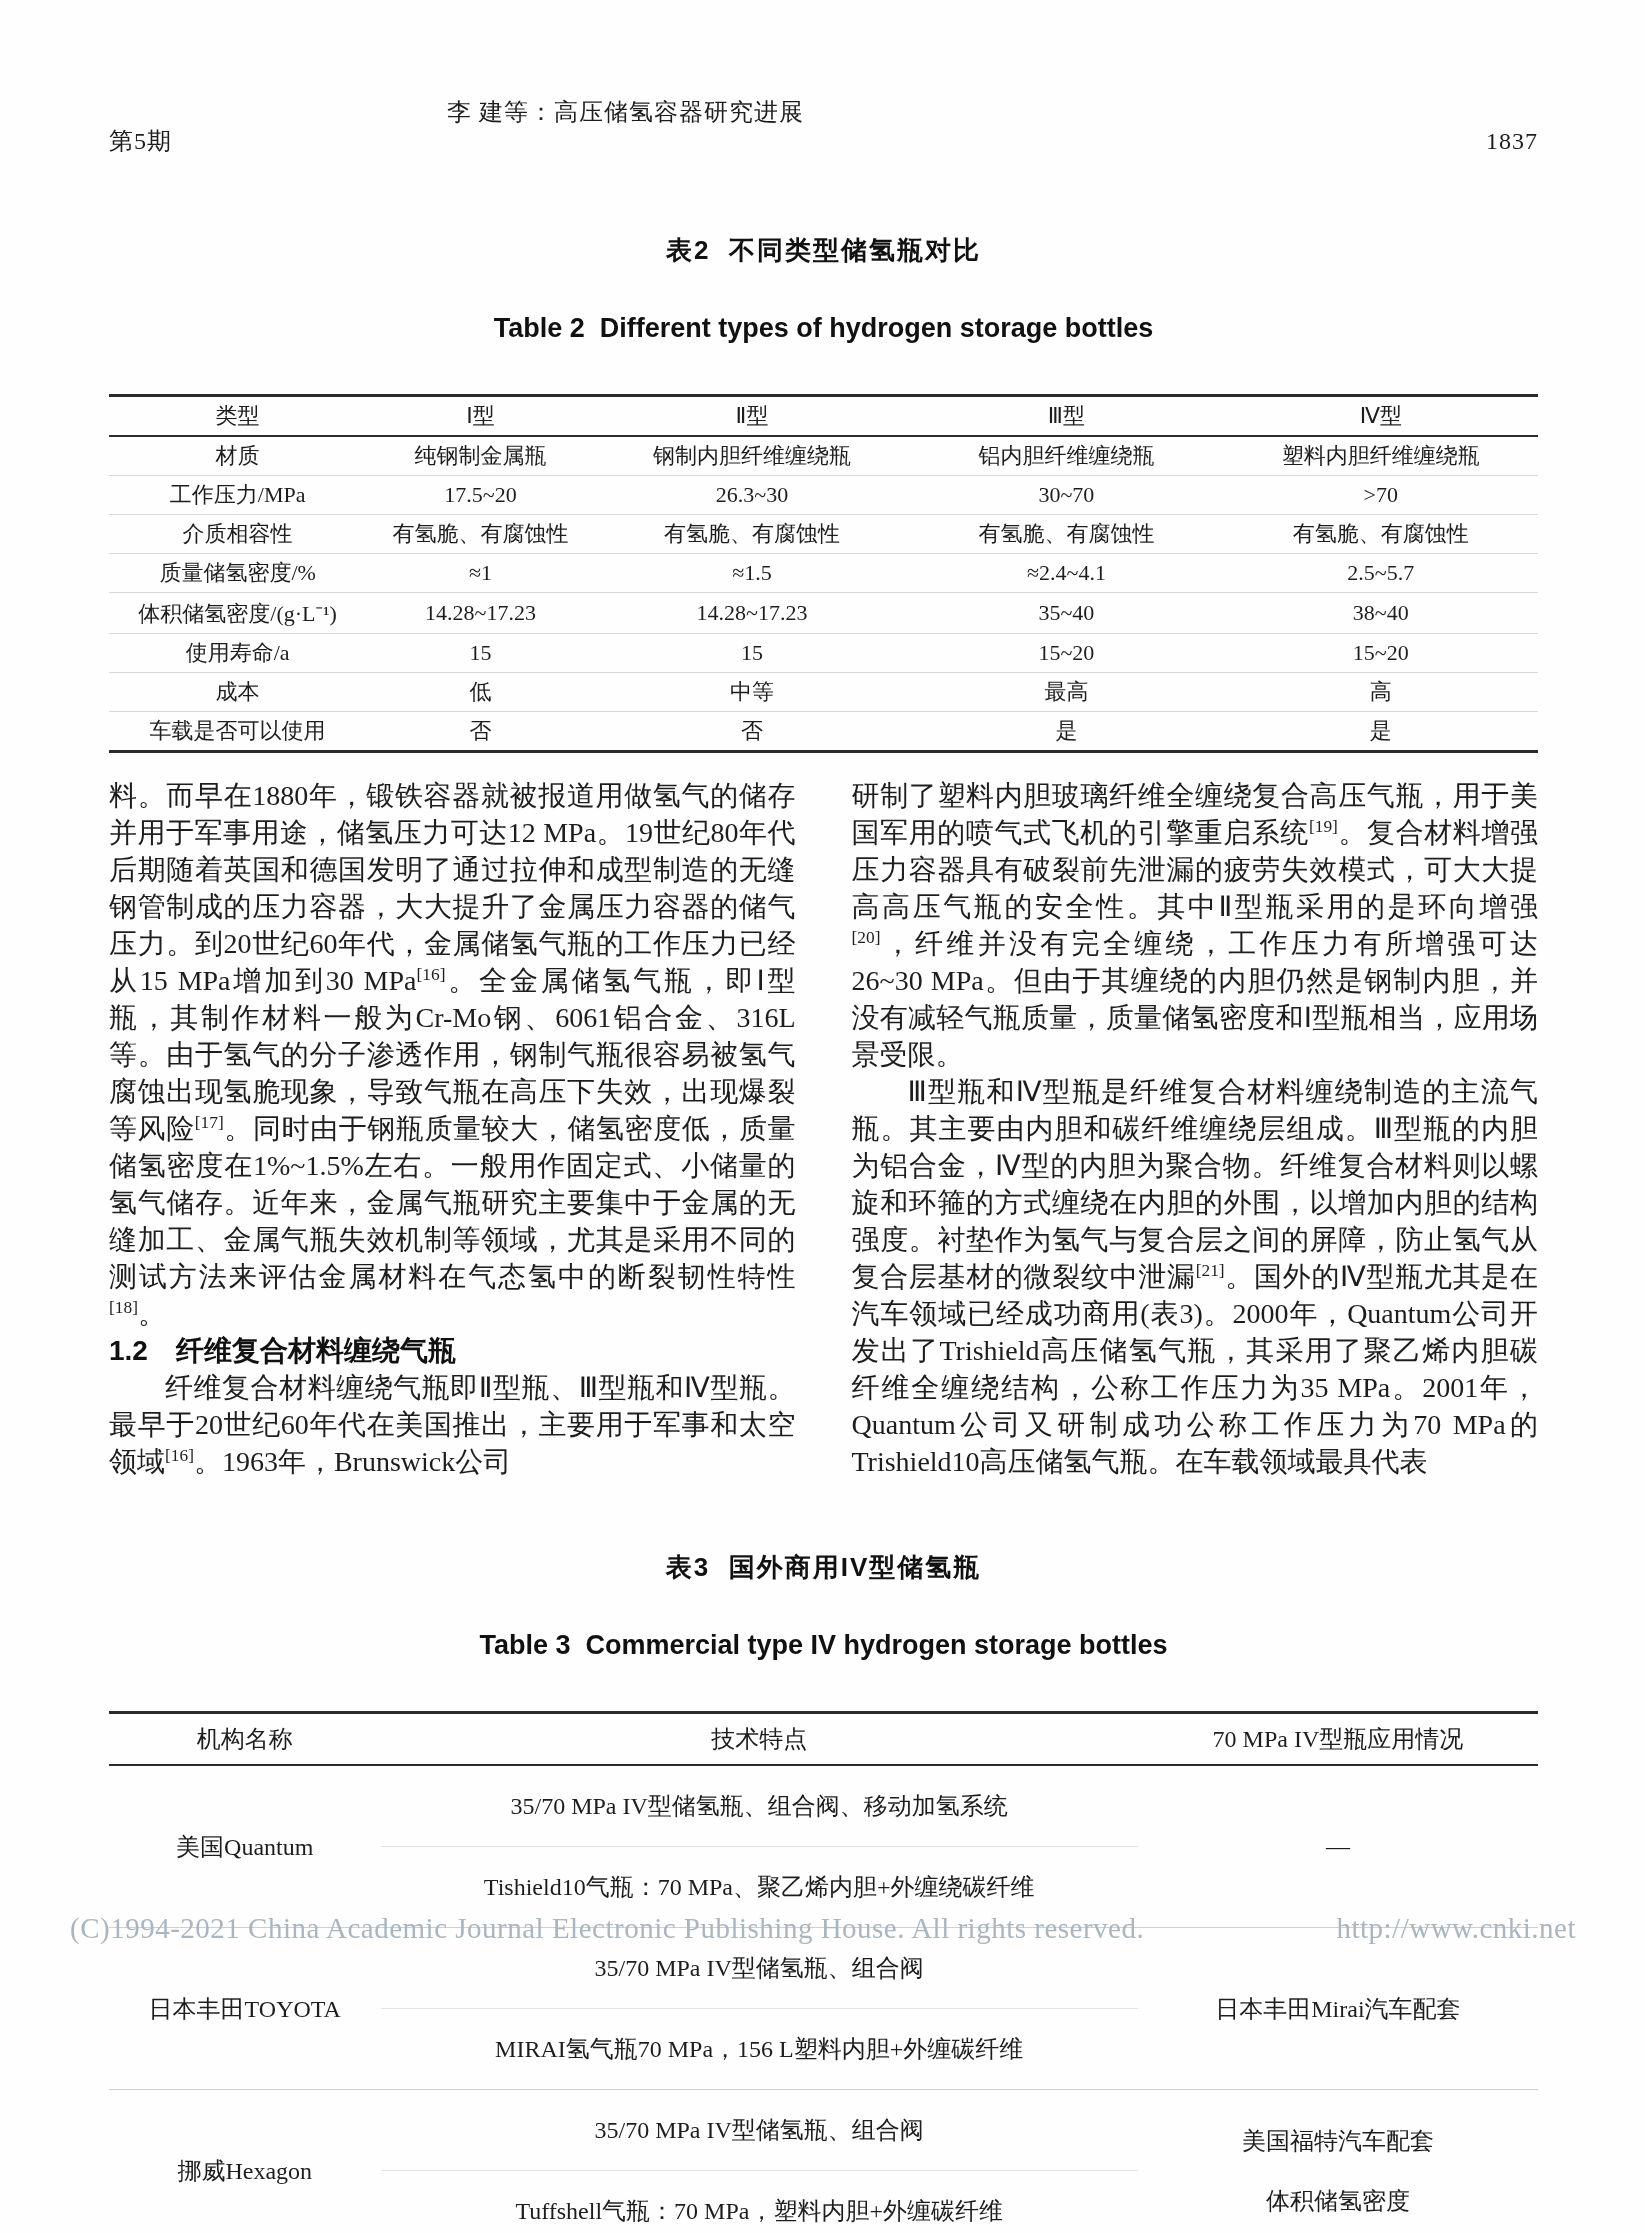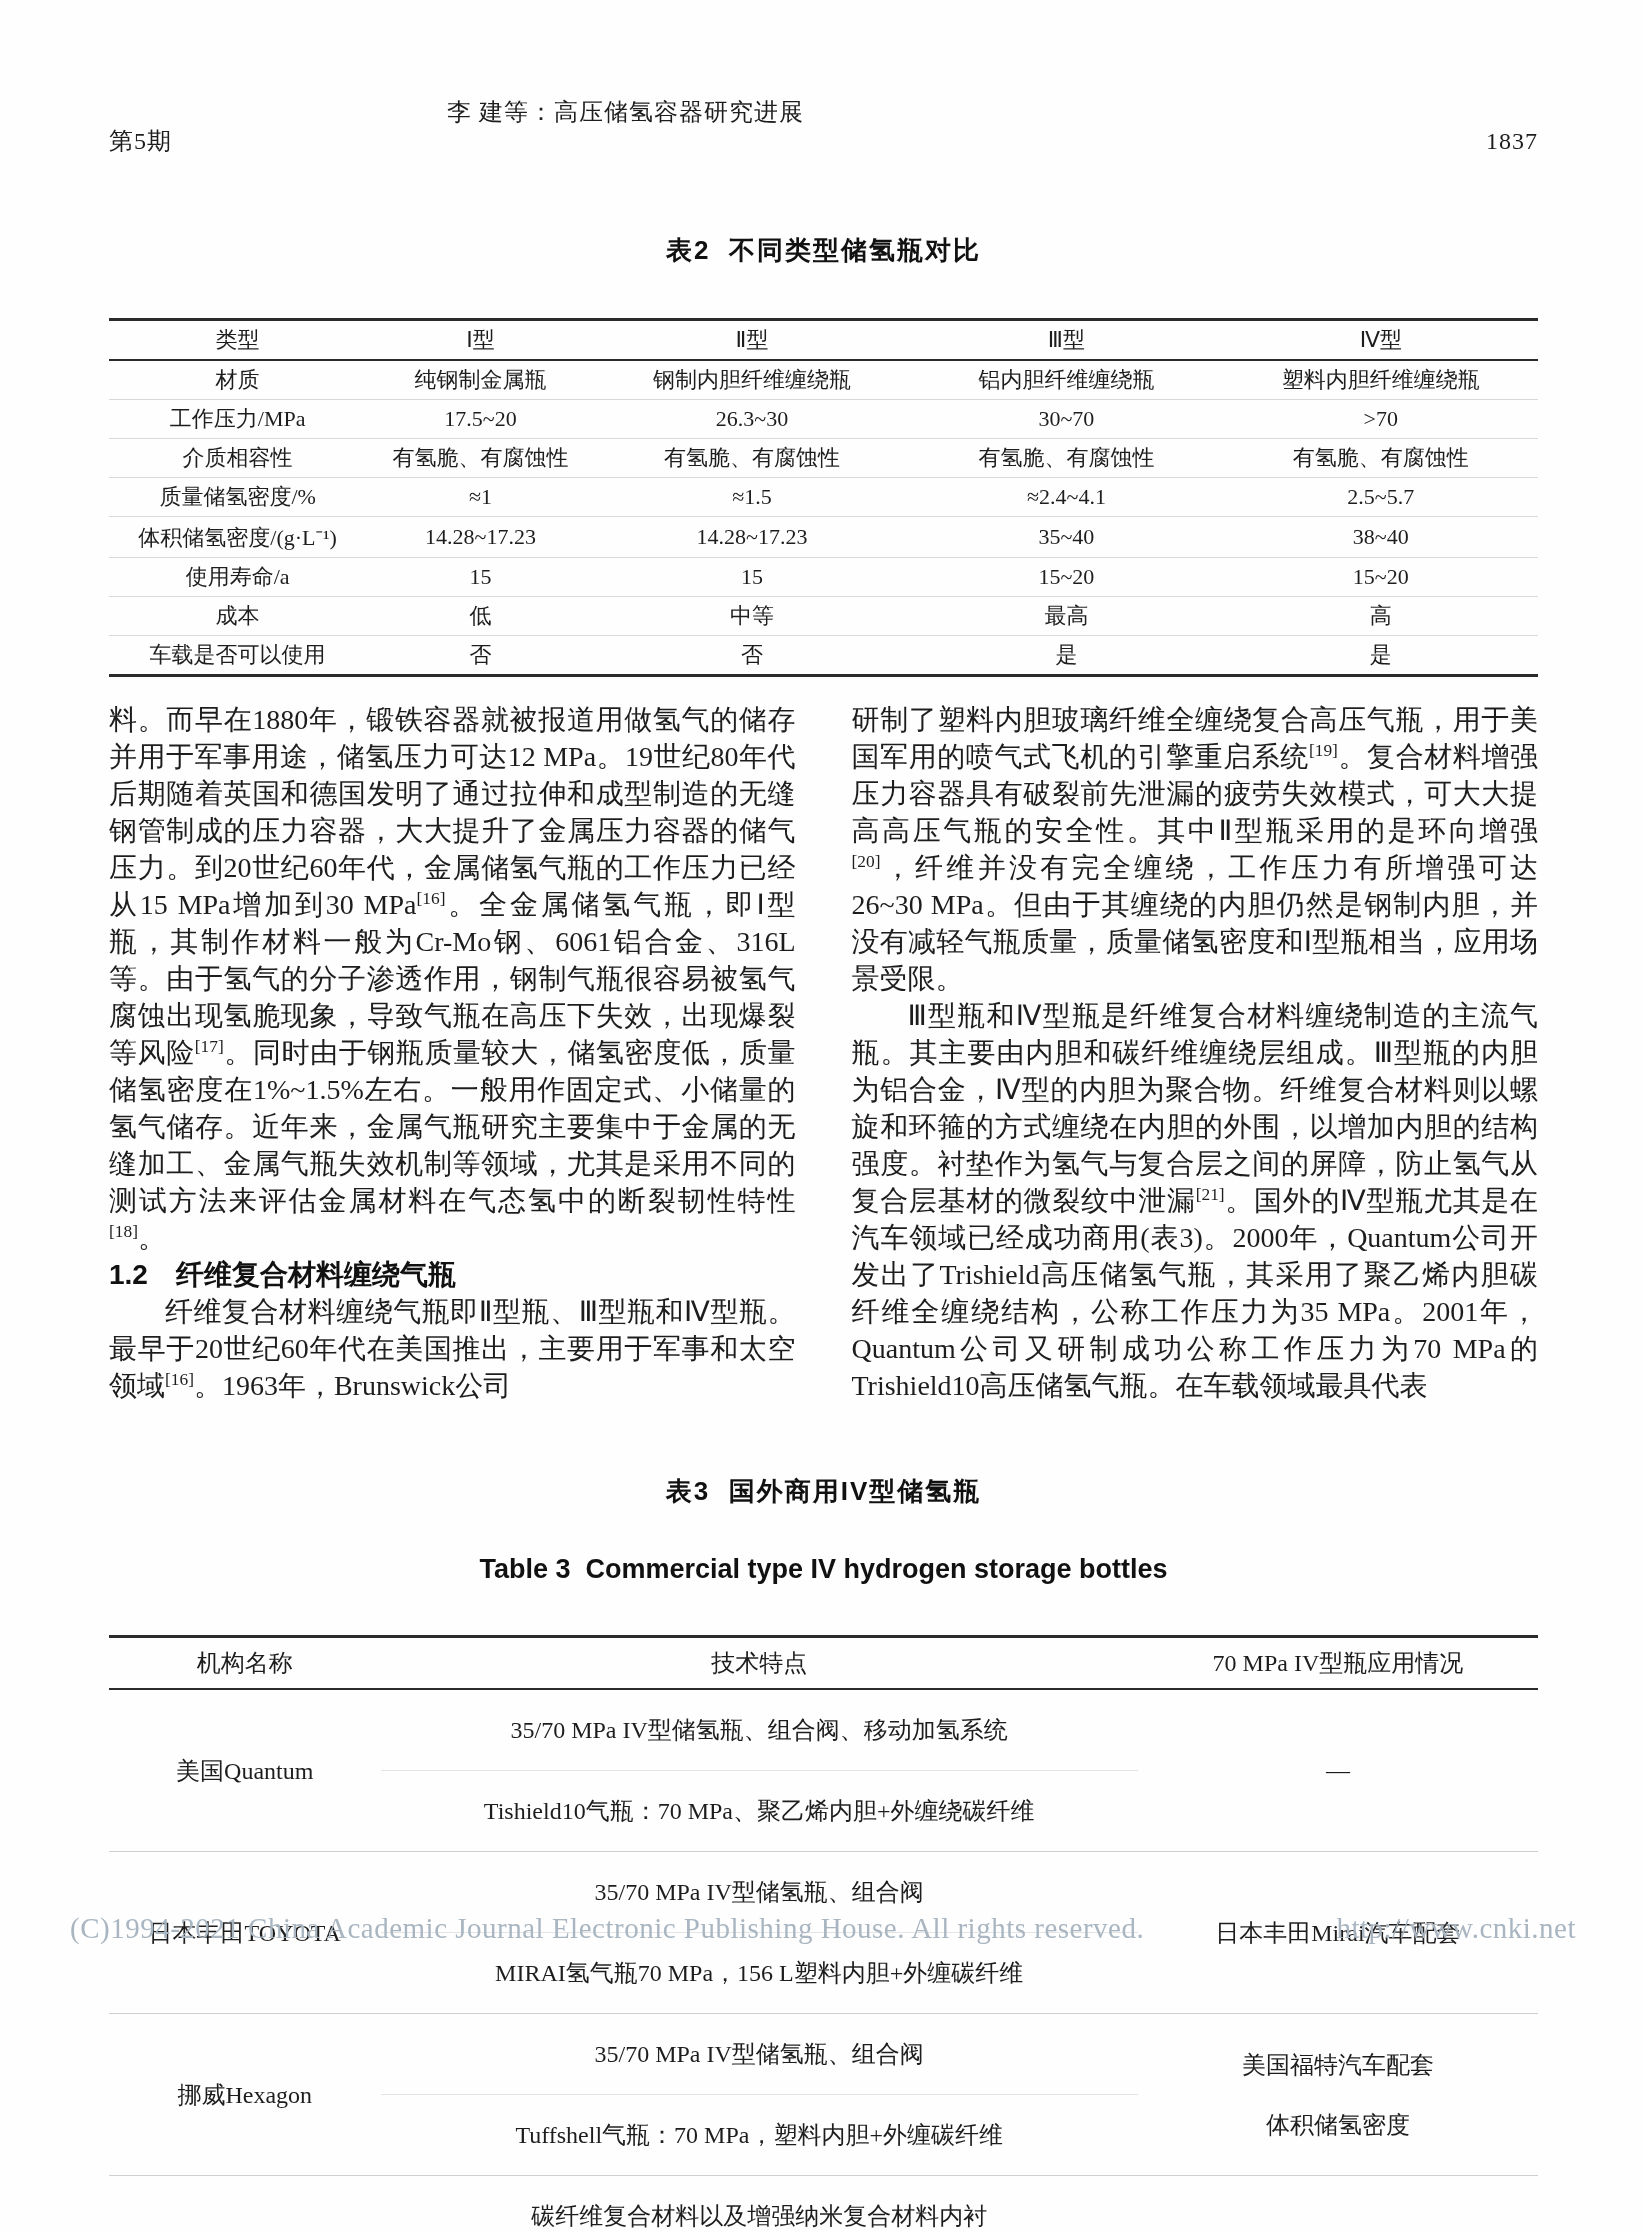--- a/index.html
+++ b/index.html
@@ -100,20 +100,21 @@
   <div class="content">
 
     <div class="page-header">
       <span>第5期</span>
       <span class="running-title">李 建等：高压储氢容器研究进展</span>
       <span class="page-num">1837</span>
     </div>
 
     <div class="cap-block first">
       <div class="cap-zh">表2  不同类型储氢瓶对比</div>
+      <div class="cap-en">Table 2  Different types of hydrogen storage bottles</div>
     </div>
 
     <table class="t2">
       <colgroup>
         <col style="width:18%">
           <col style="width:16%">
           <col style="width:22%">
           <col style="width:22%">
           <col style="width:22%">
       </colgroup>

